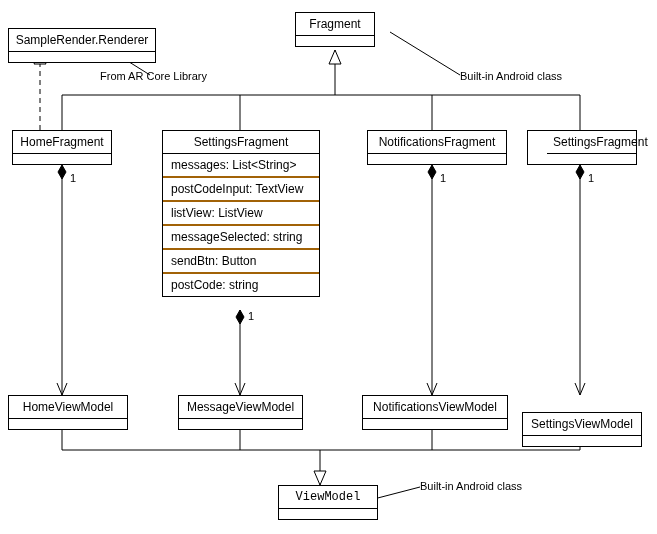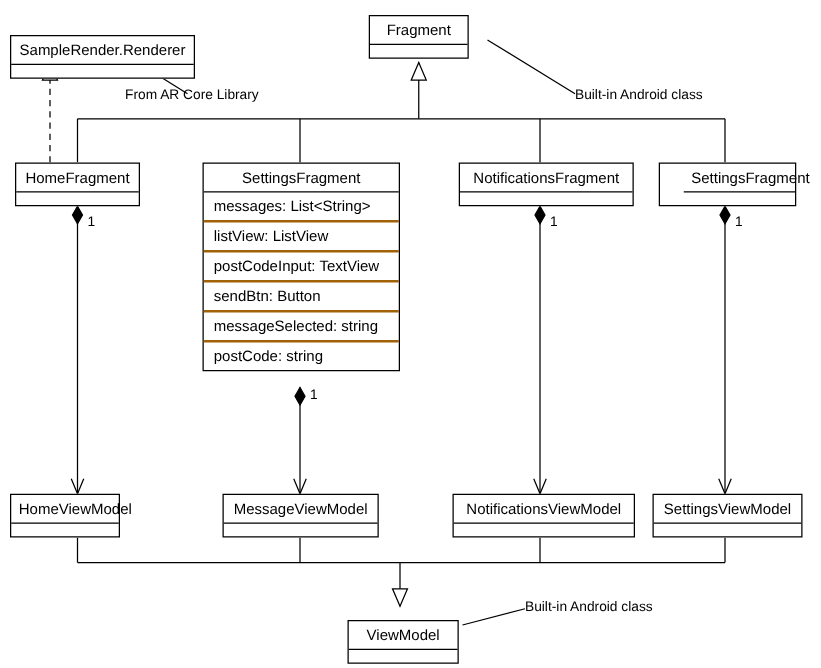--- a/index.html
+++ b/index.html
@@ -116,57 +116,57 @@
 
 <div class="box" style="left:12px; top:130px; width:100px;">
   <div class="title">HomeFragment</div>
   <div class="empty-sep"></div>
 </div>
 <div class="mult" style="left:70px; top:172px;">1</div>
 
 <div class="box" style="left:162px; top:130px; width:158px;">
   <div class="title">SettingsFragment</div>
   <div class="attr">messages: List&lt;String&gt;</div>
+  <div class="attr">postCodeInput: TextView</div>
   <div class="attr">listView: ListView</div>
-  <div class="attr">postCodeInput: TextView</div>
+  <div class="attr">messageSelected: string</div>
   <div class="attr">sendBtn: Button</div>
-  <div class="attr">messageSelected: string</div>
   <div class="attr">postCode: string</div>
 </div>
 <div class="mult" style="left:248px; top:310px;">1</div>
 
 <div class="box" style="left:367px; top:130px; width:140px;">
   <div class="title">NotificationsFragment</div>
   <div class="empty-sep"></div>
 </div>
 <div class="mult" style="left:440px; top:172px;">1</div>
 
 <div class="box" style="left:527px; top:130px; width:110px;padding-left:19px;">
   <div class="title">SettingsFragment</div>
   <div class="empty-sep"></div>
 </div>
 <div class="mult" style="left:588px; top:172px;">1</div>
 
-<div class="box" style="left:8px; top:395px; width:88px;">
+<div class="box" style="left:8px; top:395px; width:120px;">
   <div class="title">HomeViewModel</div>
   <div class="empty-sep"></div>
 </div>
 
 <div class="box" style="left:178px; top:395px; width:125px;">
   <div class="title">MessageViewModel</div>
   <div class="empty-sep"></div>
 </div>
 
 <div class="box" style="left:362px; top:395px; width:146px;">
   <div class="title">NotificationsViewModel</div>
   <div class="empty-sep"></div>
 </div>
 
-<div class="box" style="left:522px; top:395px; width:120px;">
+<div class="box" style="left:522px; top:412px; width:120px;">
   <div class="title">SettingsViewModel</div>
   <div class="empty-sep"></div>
 </div>
 
-<div class="box" style="left:278px; top:496px; width:89px;">
+<div class="box" style="left:278px; top:485px; width:100px;font-family:Liberation Mono, monospace;">
   <div class="title">ViewModel</div>
   <div class="empty-sep"></div>
 </div>
 <div class="note" style="left:420px; top:480px;">Built-in Android class</div>
 
 </body></html>

